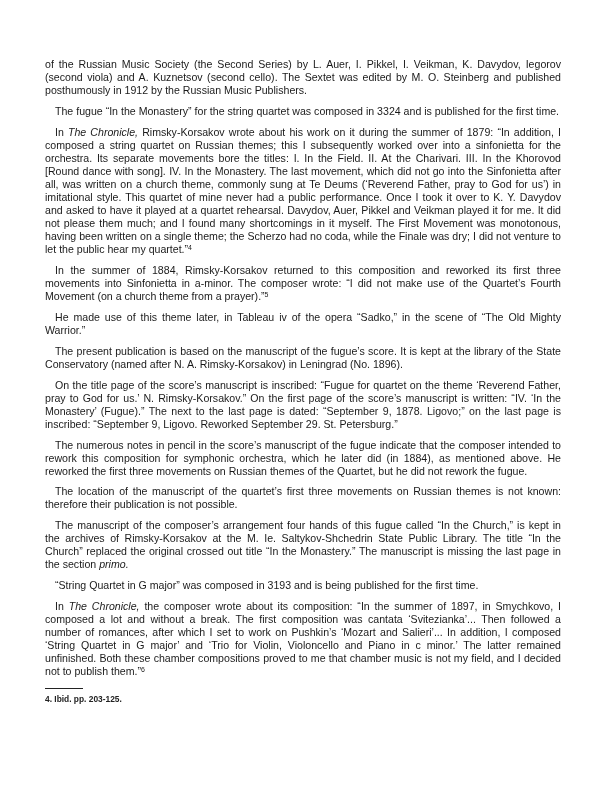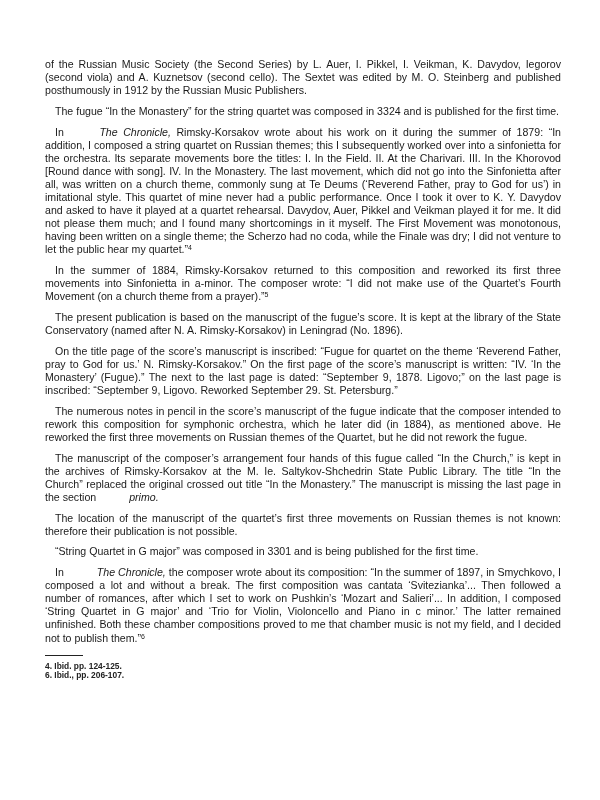--- a/index.html
+++ b/index.html
@@ -10,21 +10,21 @@
     top: 58px;
     width: 516px;
     font-family: Liberation Sans, sans-serif;
     font-size: 10.6px;
     line-height: 13.1px;
     color: #1a1a1a;
     text-align: justify;
   }
   .page p { margin: 0 0 7.6px 0; text-indent: 10px; }
   .page p.first { text-indent: 0; }
-  .page i { font-style: italic; margin-left: 30px; }
+  .page i { font-style: italic; }
   sup.fn { font-size: 7px; vertical-align: 3px; line-height: 0; }
   .rule {
     width: 38px;
     border-top: 1px solid #222;
     margin: 10px 0 6px 0;
   }
   .footnotes {
     font-size: 8.4px;
     line-height: 9.6px;
     font-weight: bold;
@@ -34,26 +34,26 @@
 </style>
 </head>
 <body>
 
 <div class="page">
   <div id="body-text">
       <p class="first"><span>of the Russian Music Society (the Second Series) by L. Auer, I. Pikkel, I. Veikman, K. Davydov, Iegorov (second viola) and A. Kuznetsov (second cello). The Sextet was edited by M. O. Steinberg and published posthumously in 1912 by the Russian Music Publishers.</span></p>
       <p><span>The fugue “In the Monastery” for the string quartet was composed in 3324 and is published for the first time.</span></p>
       <p><span>In </span><i>The Chronicle,</i><span> Rimsky-Korsakov wrote about his work on it during the summer of 1879: “In addition, I composed a string quartet on Russian themes; this I subsequently worked over into a sinfonietta for the orchestra. Its separate movements bore the titles: I. In the Field. II. At the Charivari. III. In the Khorovod [Round dance with song]. IV. In the Monastery. The last movement, which did not go into the Sinfonietta after all, was written on a church theme, commonly sung at Te Deums (‘Reverend Father, pray to God for us’) in imitational style. This quartet of mine never had a public performance. Once I took it over to K. Y. Davydov and asked to have it played at a quartet rehearsal. Davydov, Auer, Pikkel and Veikman played it for me. It did not please them much; and I found many shortcomings in it myself. The First Movement was monotonous, having been written on a single theme; the Scherzo had no coda, while the Finale was dry; I did not venture to let the public hear my quartet.”</span><sup class="fn">4</sup></p>
       <p><span>In the summer of 1884, Rimsky-Korsakov returned to this composition and reworked its first three movements into Sinfonietta in a-minor. The composer wrote: “I did not make use of the Quartet’s Fourth Movement (on a church theme from a prayer).”</span><sup class="fn">5</sup></p>
+      <p><span>He made use of this theme later, in Tableau iv of the opera “Sadko,” in the scene of “The Old Mighty Warrior.”</span></p>
       <p><span>The present publication is based on the manuscript of the fugue’s score. It is kept at the library of the State Conservatory (named after N. A. Rimsky-Korsakov) in Leningrad (No. 1896).</span></p>
       <p><span>On the title page of the score’s manuscript is inscribed: “Fugue for quartet on the theme ‘Reverend Father, pray to God for us.’ N. Rimsky-Korsakov.” On the first page of the score’s manuscript is written: “IV. ‘In the Monastery’ (Fugue).” The next to the last page is dated: “September 9, 1878. Ligovo;” on the last page is inscribed: “September 9, Ligovo. Reworked September 29. St. Petersburg.”</span></p>
       <p><span>The numerous notes in pencil in the score’s manuscript of the fugue indicate that the composer intended to rework this composition for symphonic orchestra, which he later did (in 1884), as mentioned above. He reworked the first three movements on Russian themes of the Quartet, but he did not rework the fugue.</span></p>
+      <p><span>The location of the manuscript of the quartet’s first three movements on Russian themes is not known: therefore their publication is not possible.</span></p>
       <p><span>The manuscript of the composer’s arrangement four hands of this fugue called “In the Church,” is kept in the archives of Rimsky-Korsakov at the M. Ie. Saltykov-Shchedrin State Public Library. The title “In the Church” replaced the original crossed out title “In the Monastery.” The manuscript is missing the last page in the section </span><i>primo.</i></p>
-      <p><span>The location of the manuscript of the quartet’s first three movements on Russian themes is not known: therefore their publication is not possible.</span></p>
-      <p><span>“String Quartet in G major” was composed in 3301 and is being published for the first time.</span></p>
+      <p><span>“String Quartet in G major” was composed in 3193 and is being published for the first time.</span></p>
       <p><span>In </span><i>The Chronicle,</i><span> the composer wrote about its composition: “In the summer of 1897, in Smychkovo, I composed a lot and without a break. The first composition was cantata ‘Svitezianka’... Then followed a number of romances, after which I set to work on Pushkin’s ‘Mozart and Salieri’... In addition, I composed ‘String Quartet in G major’ and ‘Trio for Violin, Violoncello and Piano in c minor.’ The latter remained unfinished. Both these chamber compositions proved to me that chamber music is not my field, and I decided not to publish them.”</span><sup class="fn">6</sup></p>
     </div>
   <div class="rule"></div>
   <div class="footnotes">
-    <div>4. Ibid. pp. 124-125.</div>
-    <div>6. Ibid., pp. 206-107.</div>
+    <div>4. Ibid. pp. 203-125.</div>
   </div>
 </div>
 
 </body></html>

